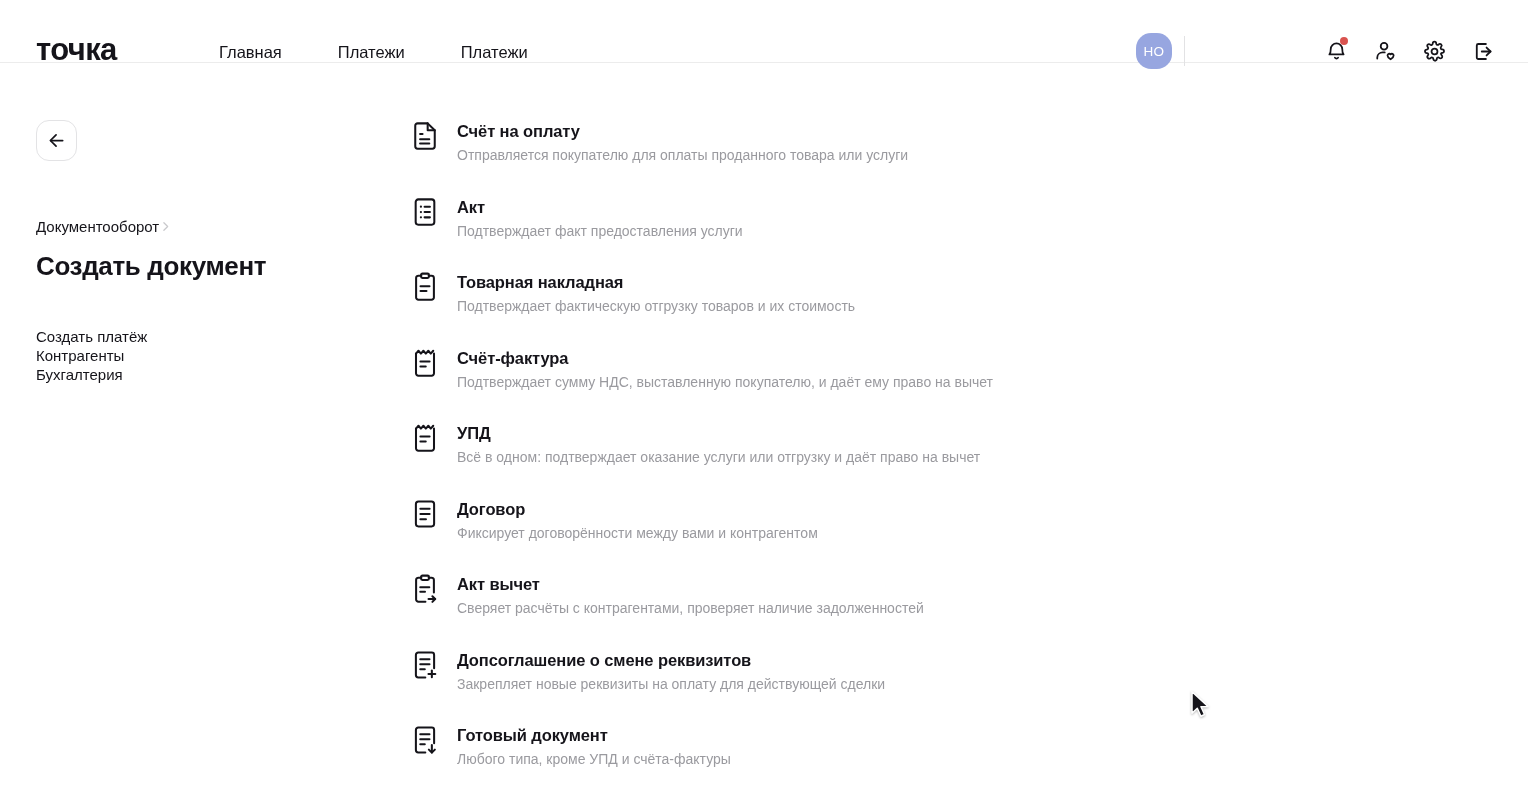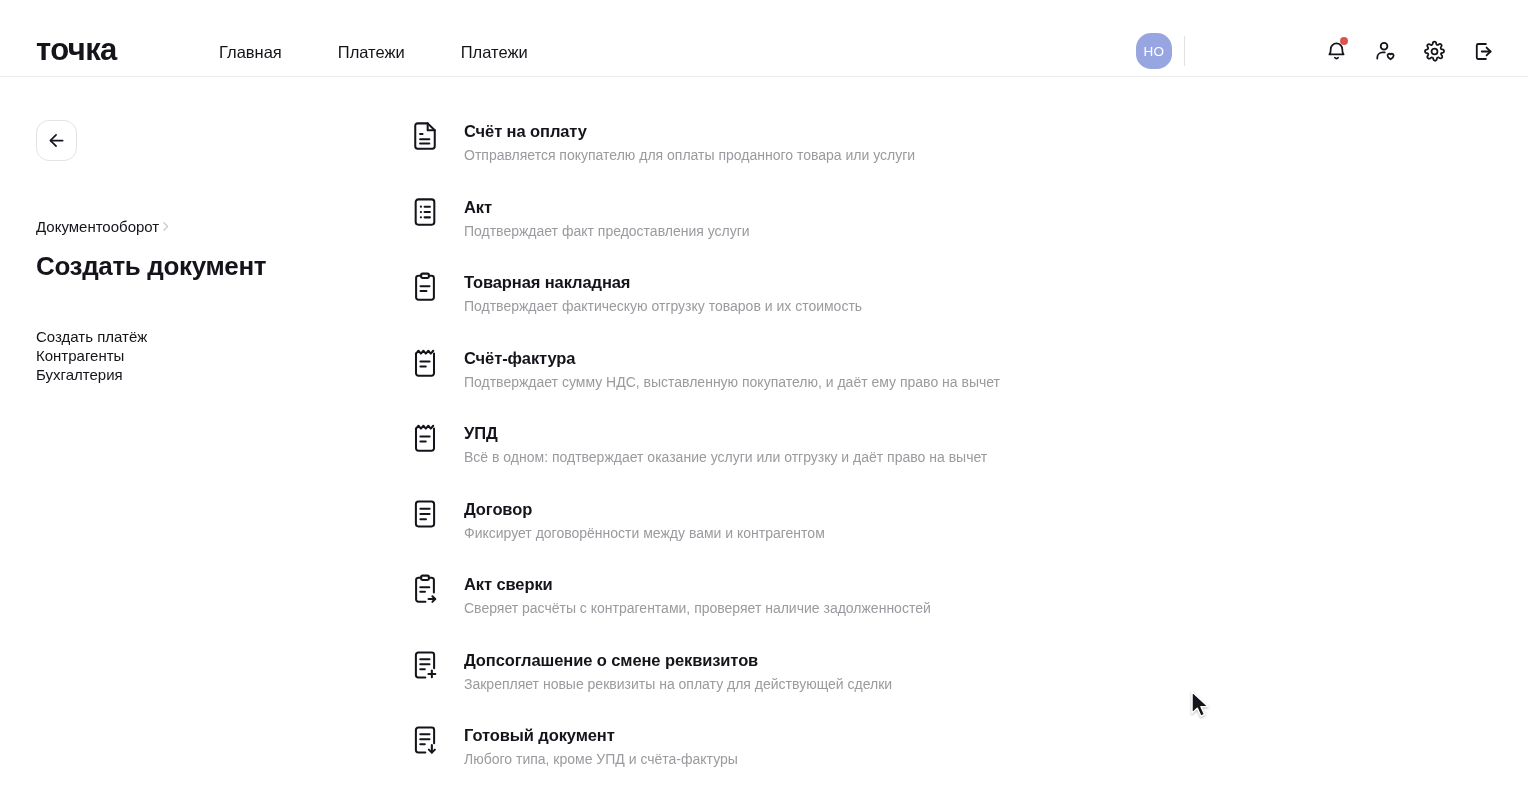--- a/index.html
+++ b/index.html
@@ -11,21 +11,21 @@
     background: #ffffff;
     font-family: "Liberation Sans", "DejaVu Sans", sans-serif;
     -webkit-font-smoothing: antialiased;
   }
 
   
   .header {
     position: absolute;
     top: 0; left: 0;
     width: 1528px;
-    height: 77px;
+    height: 63px;
     background: #ffffff;
     border-bottom: 1px solid #ececec;
   }
 
   .logo {
     position: absolute;
     left: 36px;
     top: 31px;
     font-size: 31px;
     font-weight: 700;
@@ -183,21 +183,21 @@
   .doc-icon {
     width: 32px;
     min-width: 32px;
     height: 34px;
     display: flex;
     align-items: flex-start;
     justify-content: flex-start;
     color: #15141a;
     margin-top: 1px;
   }
-  .doc-text { margin-left: 20px; padding-top: 0px; }
+  .doc-text { margin-left: 13px; padding-top: 0px; }
   .doc-title {
     font-size: 16.5px;
     font-weight: 700;
     color: #15141a;
     line-height: 22px;
     letter-spacing: -0.1px;
   }
   .doc-sub {
     font-size: 14px;
     color: #9a9a9f;
@@ -396,21 +396,21 @@
         <path d="M8.6 3.4H5.9a2.2 2.2 0 0 0-2.2 2.2v18.1a2.2 2.2 0 0 0 2.2 2.2h6.5"></path>
         <path d="M15.4 3.4h2.7a2.2 2.2 0 0 1 2.2 2.2v11.6"></path>
         <rect x="8.3" y="1.5" width="7.4" height="4" rx="1.3"></rect>
         <path d="M7.6 12.4h8.4"></path>
         <path d="M7.6 16.6h4.4"></path>
         <path d="M15.3 23.4h6.2"></path>
         <path d="M18.9 20.8l2.6 2.6-2.6 2.6"></path>
       </svg>
     </span>
     <div class="doc-text">
-      <div class="doc-title">Акт сверки</div>
+      <div class="doc-title">Акт вычет</div>
       <div class="doc-sub">Сверяет расчёты с контрагентами, проверяет наличие задолженностей</div>
     </div>
   </div>
 
   <div class="doc-item">
     <span class="doc-icon">
       <svg width="26" height="30" viewBox="0 0 24 28" fill="none" stroke="currentColor" stroke-width="1.9" stroke-linecap="round" stroke-linejoin="round">
         <path d="M20.5 17V4.6a2.2 2.2 0 0 0-2.2-2.2H5.7a2.2 2.2 0 0 0-2.2 2.2v18.8a2.2 2.2 0 0 0 2.2 2.2h6.6"></path>
         <path d="M7.6 8.6h8.6"></path>
         <path d="M7.6 13.3h8.6"></path>

